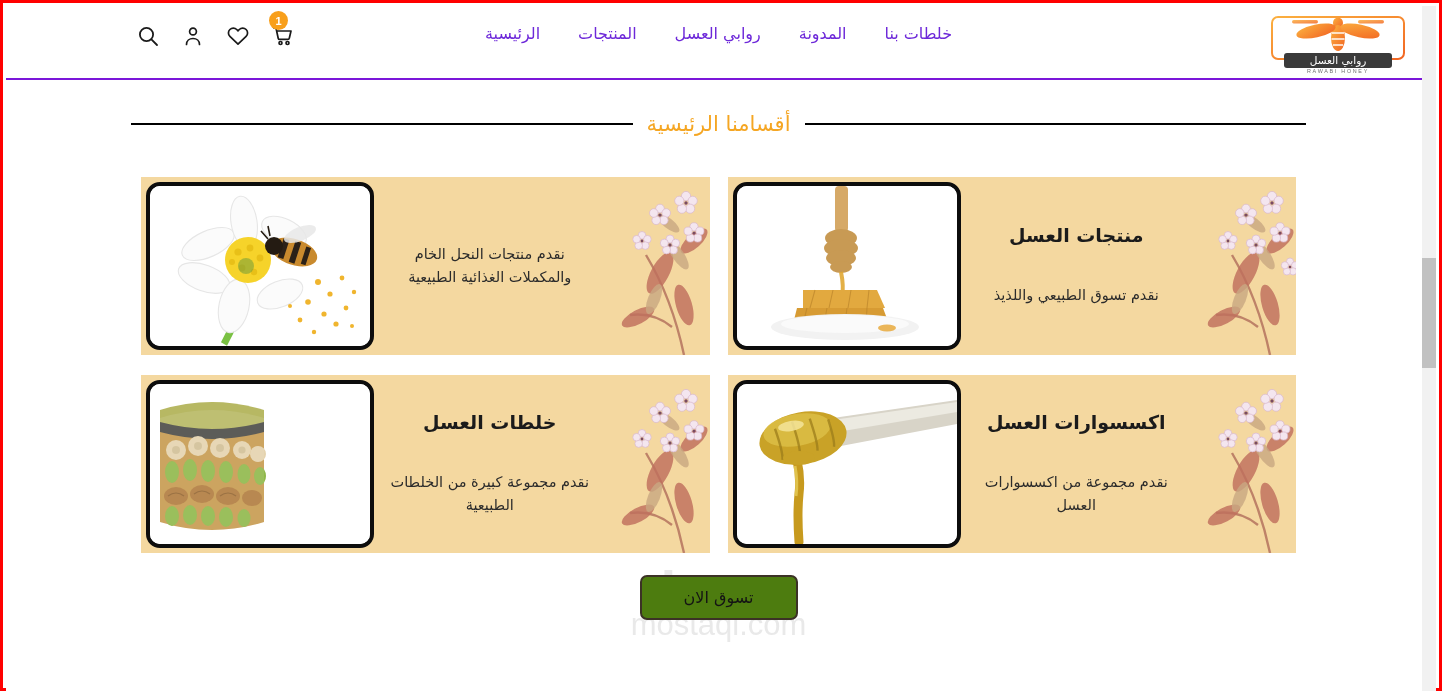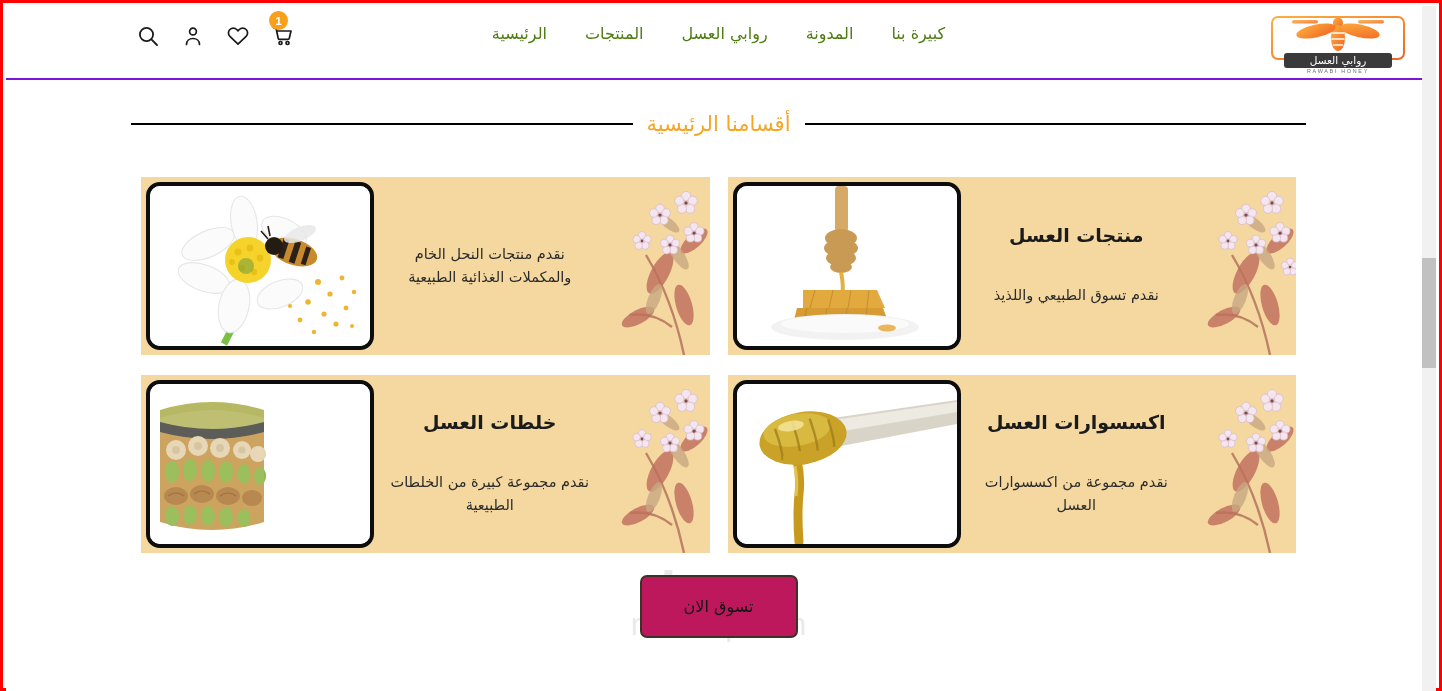--- a/index.html
+++ b/index.html
@@ -42,21 +42,21 @@
     background:#f89f1b; color:#ffffff;
     font-size:11px; font-weight:bold;
     display:flex; align-items:center; justify-content:center;
     font-family:"Liberation Sans",sans-serif;
   }
   .main-nav {
     position:absolute; left:0; right:0; top:18px;
     display:flex; justify-content:center; align-items:center; gap:38px;
   }
   .nav-item {
-    font-size:16px; color:#4d7c0f; cursor:pointer;
+    font-size:16px; color:#6d28d9; cursor:pointer;
     font-family:"DejaVu Sans",sans-serif; white-space:nowrap;
   }
   
   .brand-logo {
     position:absolute; right:18px; top:4px;
     width:150px; height:66px;
     display:flex; align-items:center; justify-content:center;
   }
   .logo-svg { width:148px; height:64px; }
   
@@ -103,22 +103,22 @@
     background:#ffffff; overflow:hidden; flex:none;
   }
   .cat-img-frame svg { display:block; width:100%; height:100%; }
   
   .cta-wrap {
     position:relative; margin-top:22px;
     display:flex; justify-content:center;
   }
   .shop-now-btn {
     position:relative; z-index:3;
-    width:158px; height:63px;
-    background:#be185d; border:2px solid #3c3226; border-radius:7px;
+    width:158px; height:45px;
+    background:#4d7c0f; border:2px solid #3c3226; border-radius:7px;
     font-size:16px; color:#141414; cursor:pointer;
     font-family:"DejaVu Sans",sans-serif;
     display:flex; align-items:center; justify-content:center;
   }
   .watermark {
     position:absolute; z-index:1;
     left:50%; transform:translateX(-50%); top:-8px;
     width:320px; text-align:center;
     color:#e9e9e9; pointer-events:none; user-select:none;
   }
@@ -170,21 +170,21 @@
         <div class="hicon">
           <svg viewBox="0 0 24 24" fill="none" stroke="currentColor" stroke-width="1.8" stroke-linecap="round" stroke-linejoin="round">
             <circle cx="10.5" cy="10.5" r="6.6"></circle>
             <path d="M15.4 15.4 21 21"></path>
           </svg>
         </div>
 
       </div>
 
       <nav class="main-nav">
-        <span class="nav-item">كبيرة بنا</span>
+        <span class="nav-item">خلطات بنا</span>
         <span class="nav-item">المدونة</span>
         <span class="nav-item">روابي العسل</span>
         <span class="nav-item">المنتجات</span>
         <span class="nav-item">الرئيسية</span>
       </nav>
 
       <div class="brand-logo">
         <svg class="logo-svg" viewBox="0 0 148 64">
           <defs>
             <linearGradient id="beeGrad" x1="0" y1="0" x2="1" y2="1">

